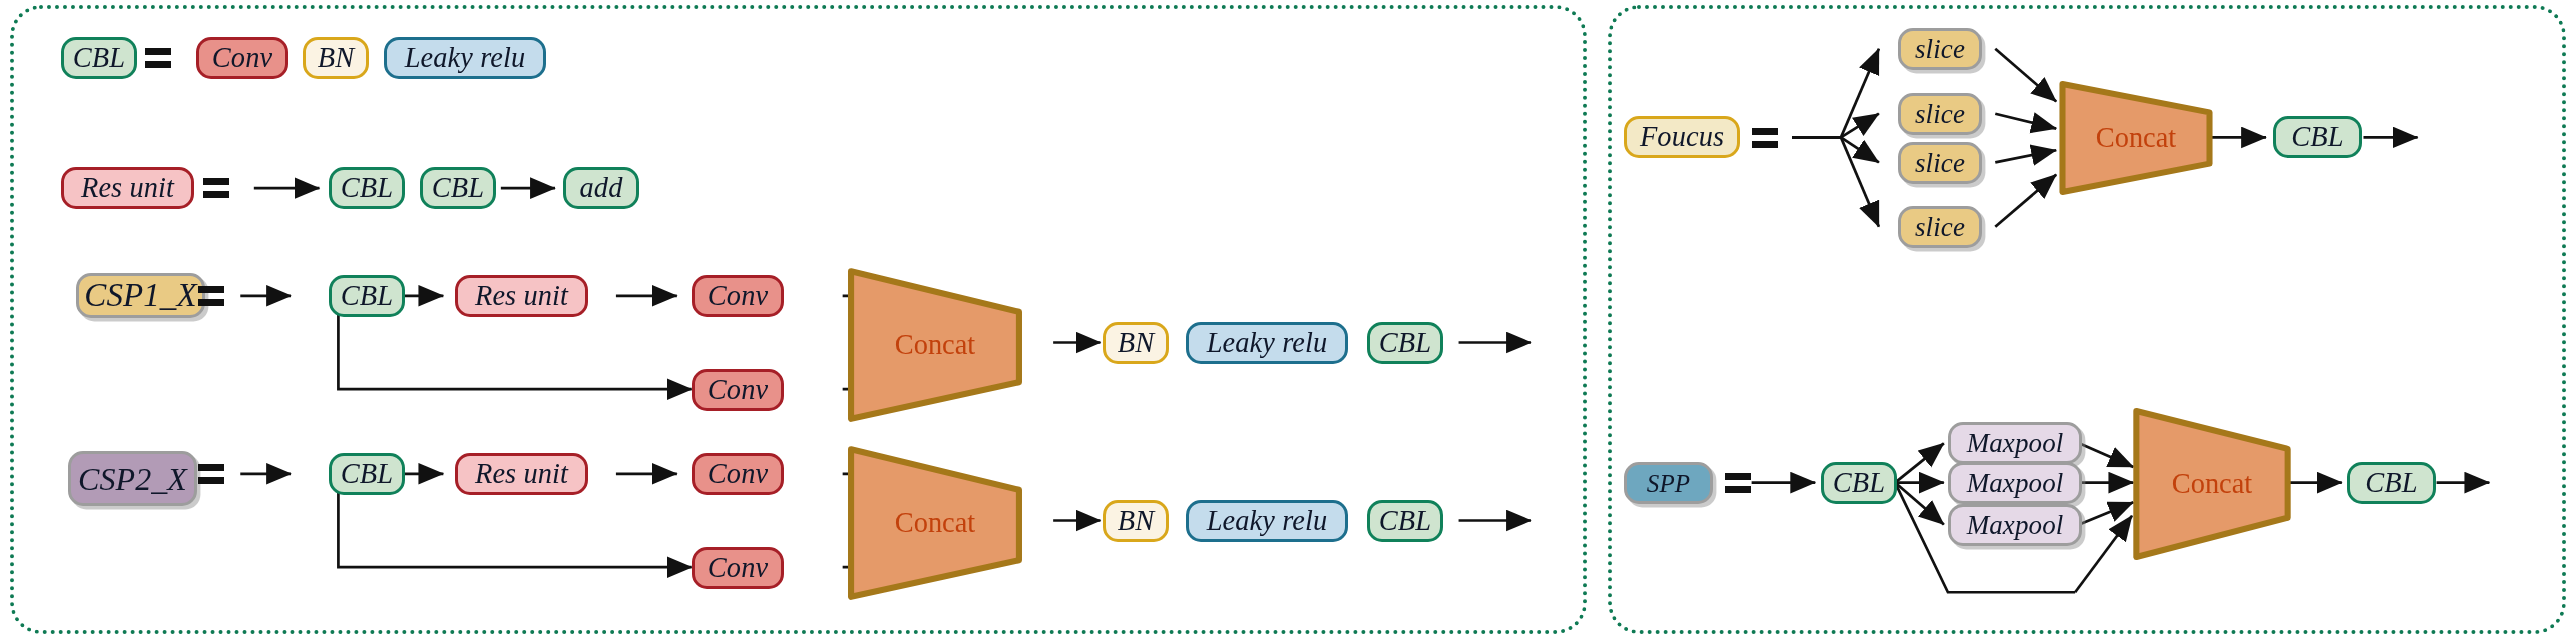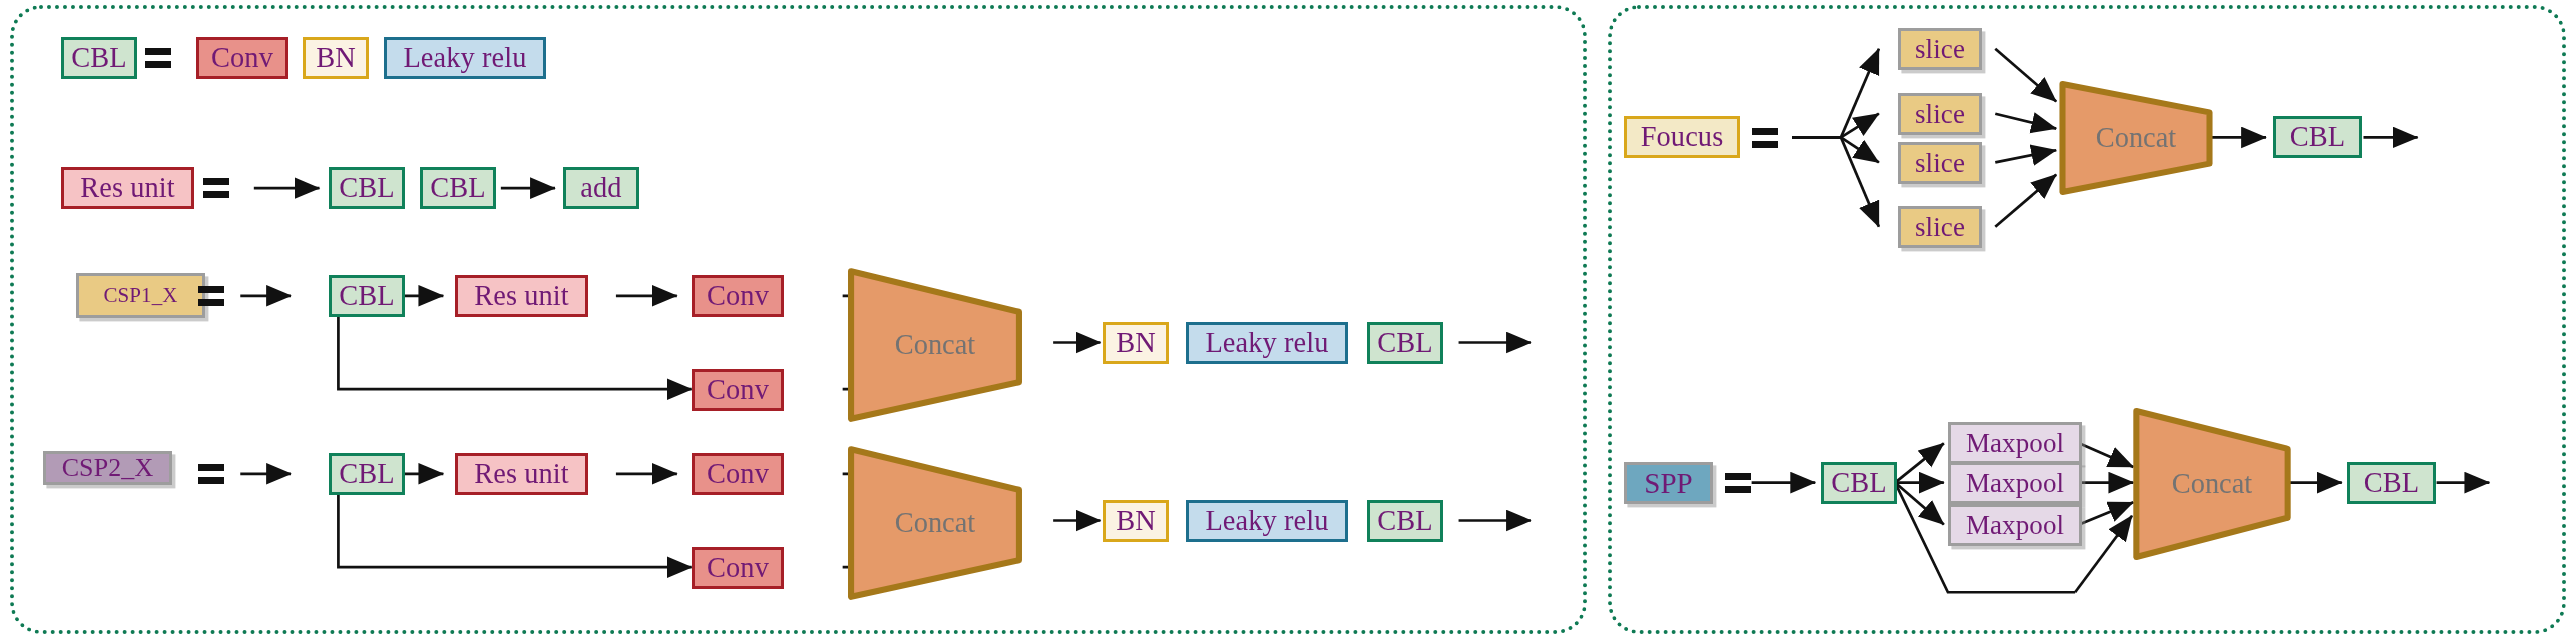--- a/index.html
+++ b/index.html
@@ -18,25 +18,26 @@
     box-sizing:border-box;
   }
   #panel-left  {left:9.5px;  top:5.4px;  width:1577px; height:629px;}
   #panel-right {left:1608px;top:5.4px;  width:958px; height:629px;}
 
   
   .node{
     position:absolute;
     box-sizing:border-box;
     display:flex;align-items:center;justify-content:center;
-    border-radius:0;
-    color:#701a75;
+    border-radius:15px;
+    color:#0f172a;
     white-space:nowrap;
     line-height:1;
     letter-spacing:0.1px;
+    font-style:italic;
   }
   .n-green  {background:#cfe4cf;border:3.4px solid #10815a;}
   .n-red    {background:#e8918a;border:3.4px solid #a61f27;}
   .n-pink   {background:#f6c3c5;border:3.4px solid #a61f27;}
   .n-bn     {background:#fbf3e3;border:3.4px solid #d9a71b;text-align:right;}
   .n-blue   {background:#c4dcec;border:3.4px solid #1d6f8d;}
   .n-gold   {background:#e9ca84;border:3.4px solid #9d9d9d;margin-left:16px;}
   .n-purple {background:#b29bb6;border:3.4px solid #9d9d9d;}
   .n-steel  {background:#6ea7bf;border:3.4px solid #9d9d9d;}
   .n-lav    {background:#e5d9e7;border:3.4px solid #9d9d9d;}
@@ -56,21 +57,21 @@
   .ln{position:absolute;background:#111;}
   .h{height:2.7px;}
   svg.edges{position:absolute;left:0;top:0;width:2576px;height:643px;overflow:visible;}
 
   
   .trap{position:absolute;}
   .trap svg{display:block;overflow:visible;}
   .trap .lbl{
     position:absolute;inset:0;
     display:flex;align-items:center;justify-content:center;
-    color:#737373;white-space:nowrap;pointer-events:none;
+    color:#c2410c;white-space:nowrap;pointer-events:none;
   }
 </style>
 </head>
 <body>
 
 <div id="root">
 
   <div class="panel" id="panel-left"></div>
   <div class="panel" id="panel-right"></div>
 
@@ -146,42 +147,42 @@
 
   <div class="node n-pink" style="left:61px;top:167px;width:133px;height:42px;font-size:28.4px;">Res unit</div>
   <div class="eq" style="left:203px;top:169px;height:38px;">
     <i></i>
       <i></i>
   </div>
   <div class="node n-green" style="left:329px;top:167px;width:76px;height:42px;font-size:28.4px;">CBL</div>
   <div class="node n-green" style="left:420px;top:167px;width:76px;height:42px;font-size:28.4px;">CBL</div>
   <div class="node n-green" style="left:563px;top:167px;width:76px;height:42px;font-size:28.4px;">add</div>
 
-  <div class="node n-gold shadowed" style="left:60px;top:273px;width:129px;height:45px;font-size:21px;">CSP1_X</div>
+  <div class="node n-gold shadowed" style="left:60px;top:273px;width:129px;height:45px;font-size:33px;">CSP1_X</div>
   <div class="eq" style="left:198px;top:277px;height:38px;">
     <i></i>
       <i></i>
   </div>
   <div class="node n-green" style="left:329px;top:275px;width:76px;height:42px;font-size:28.4px;">CBL</div>
   <div class="node n-pink" style="left:455px;top:275px;width:133px;height:42px;font-size:28.4px;">Res unit</div>
   <div class="node n-red" style="left:692px;top:275px;width:92px;height:42px;font-size:28.4px;">Conv</div>
   <div class="node n-red" style="left:692px;top:369px;width:92px;height:42px;font-size:28.4px;">Conv</div>
 
   <div class="trap" style="left:847px;top:267px;">
     <svg width="176" height="156" viewBox="0 0 260 230">
       <polygon points="6,6 254,66 254,170 6,224" fill="#e59a69" stroke="#a5781a" stroke-width="9" stroke-linejoin="round"></polygon>
     </svg>
     <div class="lbl" style="font-size:28.4px;">Concat</div>
   </div>
 
   <div class="node n-bn" style="left:1103px;top:322px;width:66px;height:42px;font-size:28.4px;">BN</div>
   <div class="node n-blue" style="left:1186px;top:322px;width:162px;height:42px;font-size:28.4px;">Leaky relu</div>
   <div class="node n-green" style="left:1367px;top:322px;width:76px;height:42px;font-size:28.4px;">CBL</div>
 
-  <div class="node n-purple shadowed" style="left:43px;top:451px;width:129px;height:34px;font-size:26px;">CSP2_X</div>
+  <div class="node n-purple shadowed" style="left:68px;top:451px;width:129px;height:55px;font-size:32px;">CSP2_X</div>
   <div class="eq" style="left:198px;top:455px;height:38px;">
     <i></i>
       <i></i>
   </div>
   <div class="node n-green" style="left:329px;top:453px;width:76px;height:42px;font-size:28.4px;">CBL</div>
   <div class="node n-pink" style="left:455px;top:453px;width:133px;height:42px;font-size:28.4px;">Res unit</div>
   <div class="node n-red" style="left:692px;top:453px;width:92px;height:42px;font-size:28.4px;">Conv</div>
   <div class="node n-red" style="left:692px;top:547px;width:92px;height:42px;font-size:28.4px;">Conv</div>
 
   <div class="trap" style="left:847px;top:445px;">
@@ -209,21 +210,21 @@
 
   <div class="trap" style="left:2058px;top:80px;">
     <svg width="156" height="116" viewBox="0 0 230 172">
       <polygon points="6,6 224,48 224,124 6,166" fill="#e59a69" stroke="#a5781a" stroke-width="9" stroke-linejoin="round"></polygon>
     </svg>
     <div class="lbl" style="font-size:28.4px;">Concat</div>
   </div>
 
   <div class="node n-green" style="left:2273px;top:116px;width:89px;height:42px;font-size:28.4px;">CBL</div>
 
-  <div class="node n-steel shadowed" style="left:1624px;top:462px;width:89px;height:42px;font-size:29px;">SPP</div>
+  <div class="node n-steel shadowed" style="left:1624px;top:462px;width:89px;height:42px;font-size:25px;">SPP</div>
   <div class="eq" style="left:1725px;top:464px;height:38px;">
     <i></i>
       <i></i>
   </div>
   <div class="node n-green" style="left:1821px;top:462px;width:76px;height:42px;font-size:28.4px;">CBL</div>
 
   <div class="node n-lav shadowed" style="left:1948px;top:422px;width:134px;height:42px;font-size:27px;">Maxpool</div>
   <div class="node n-lav shadowed" style="left:1948px;top:462px;width:134px;height:42px;font-size:27px;">Maxpool</div>
   <div class="node n-lav shadowed" style="left:1948px;top:504px;width:134px;height:42px;font-size:27px;">Maxpool</div>
 

